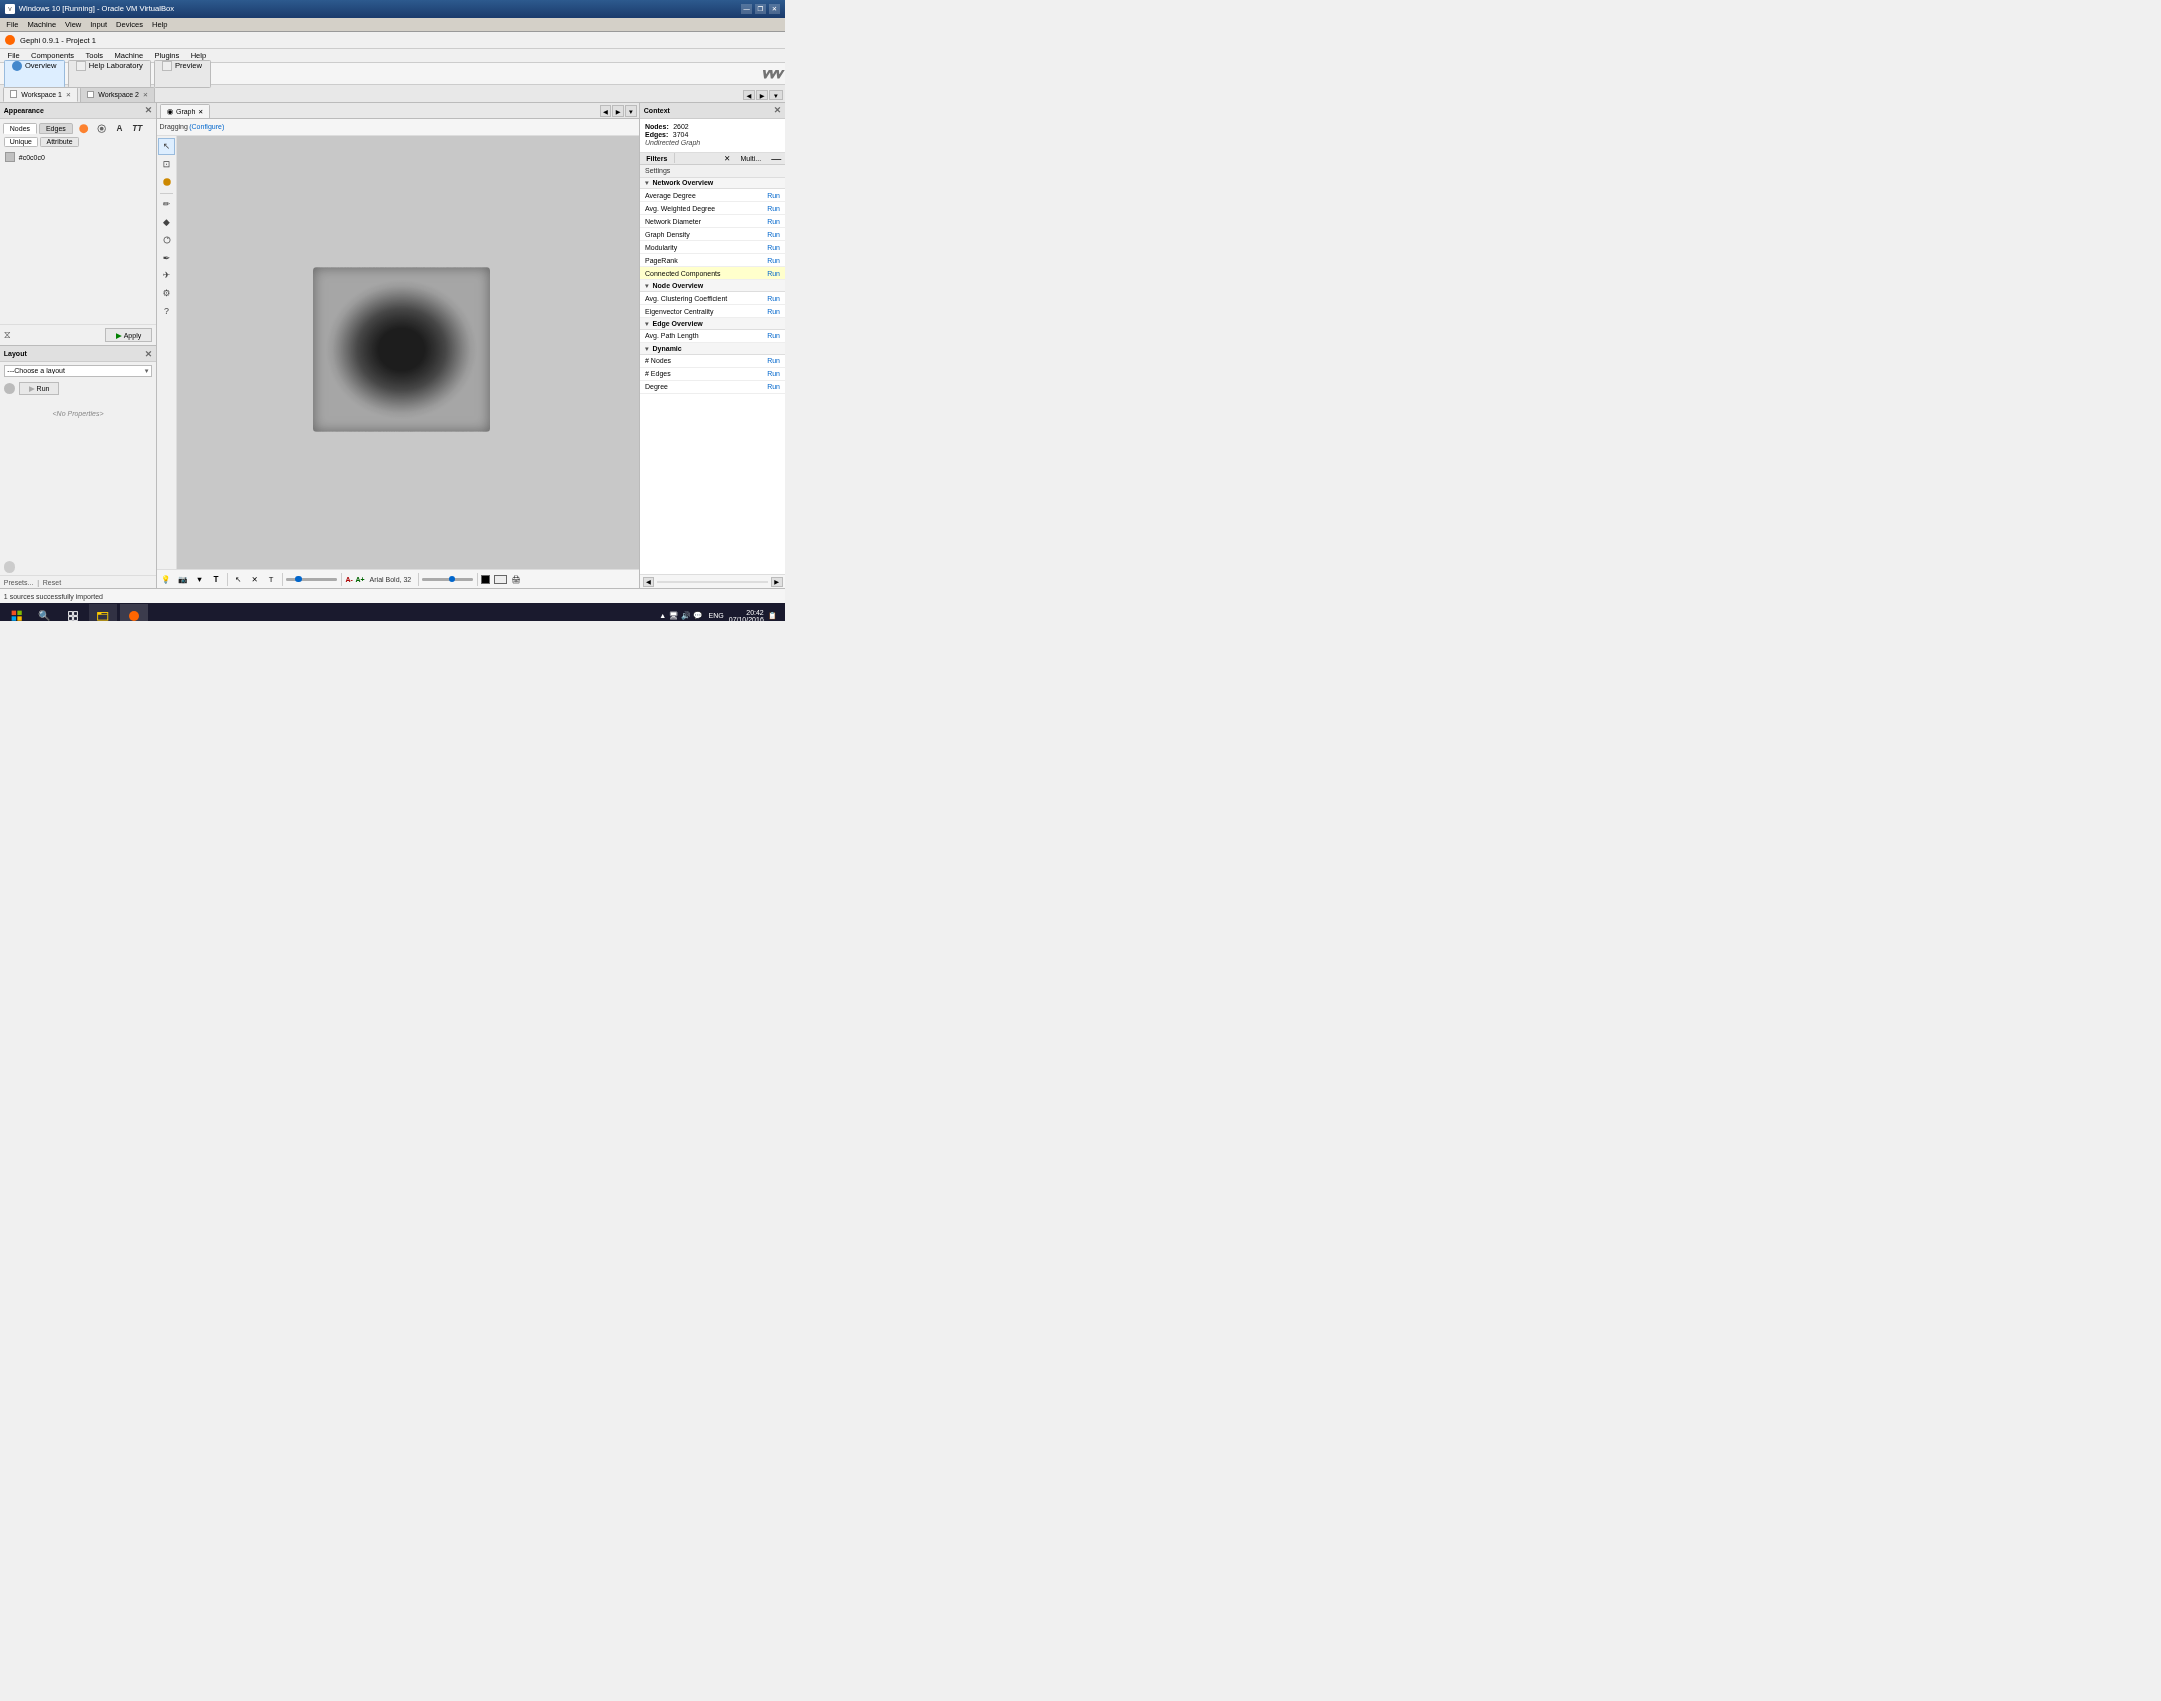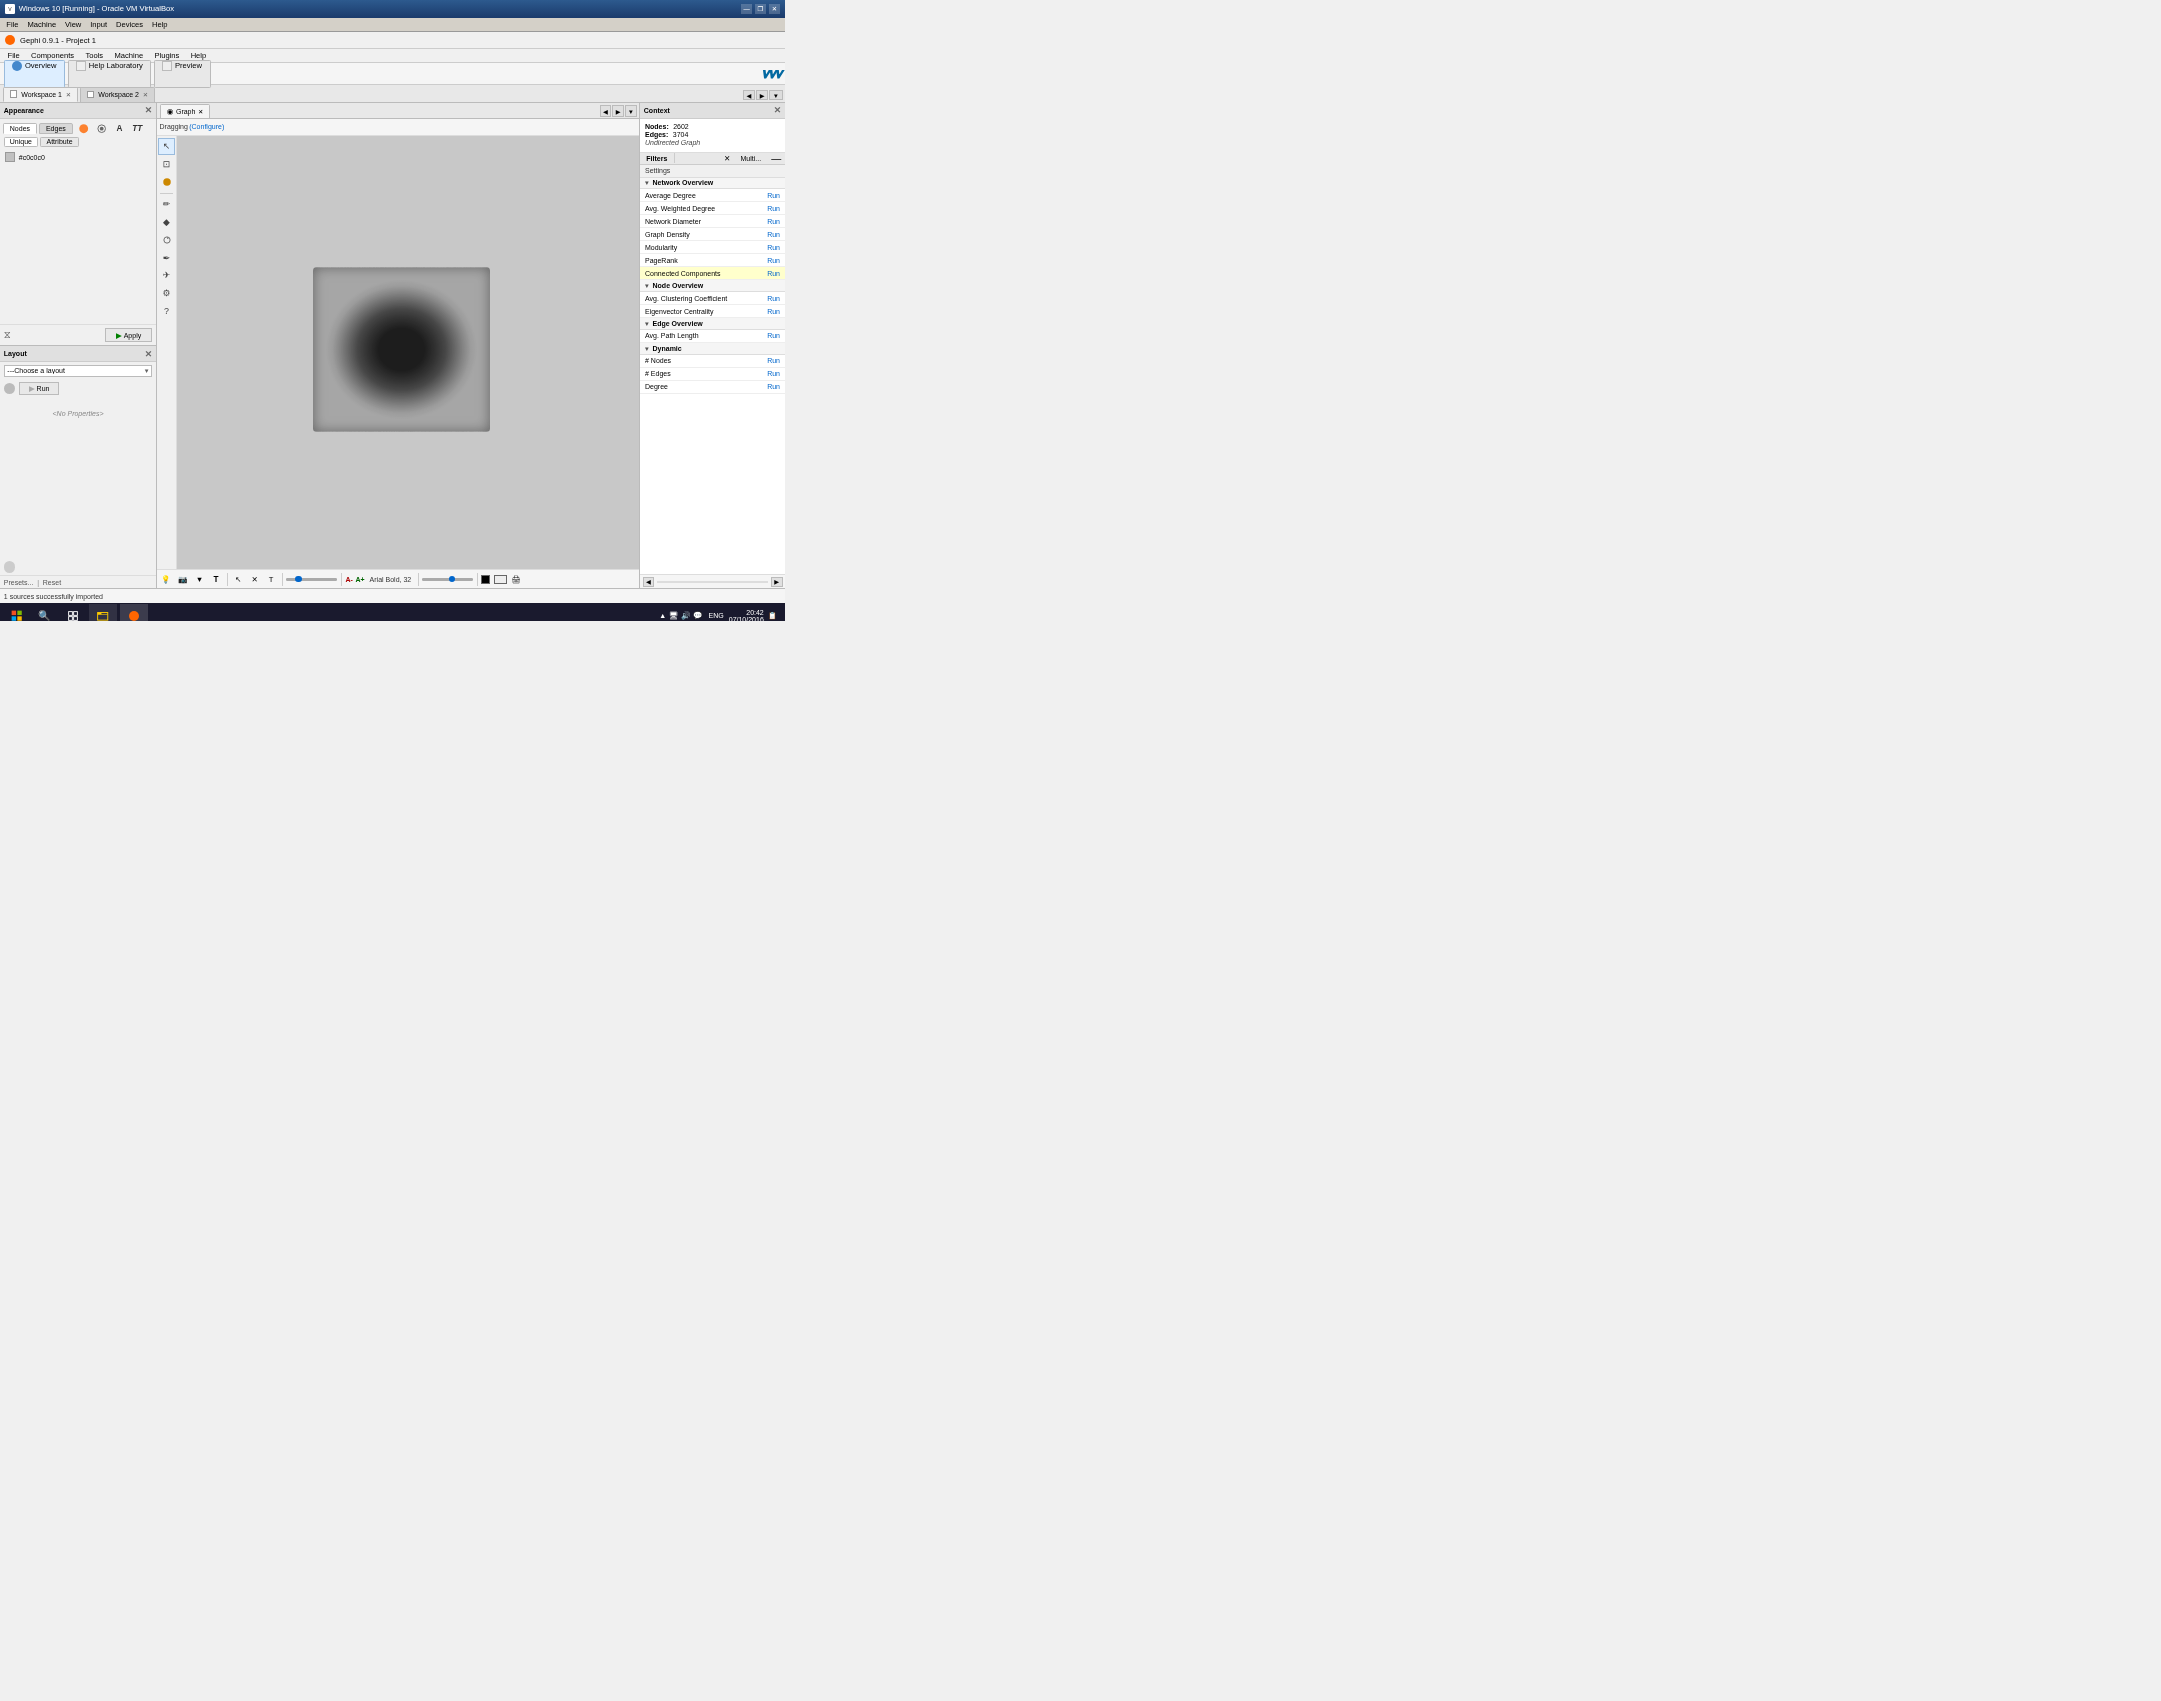--- a/index.html
+++ b/index.html
@@ -586,21 +586,21 @@
   </div>
   <div class="toolbar-btn">
     <div style="width:10px;height:10px;background:#eee;border:0.6px solid #bbb;"></div>
     <span>Help Laboratory</span>
   </div>
   <div class="toolbar-btn">
     <div style="width:10px;height:10px;background:#eee;border:0.6px solid #bbb;"></div>
     <span>Preview</span>
   </div>
   <div class="toolbar-spacer"></div>
-  <div class="gephi-logo" style="font-family: Liberation Serif, serif; letter-spacing:-1.3px; font-size:14px; color:#0369a1;">
+  <div class="gephi-logo" style="font-family: Liberation Serif, serif; letter-spacing:-1.3px; font-size:14px; color:#737373;">
     <span style="font-style:italic;">𝛎𝛎𝛎</span>
   </div>
 </div>
 
 <div class="workspace-tabs">
   <div class="ws-tab active">
     <span class="tab-icon"></span>
     <span>Workspace 1</span>
     <span class="ws-tab-close">✕</span>
   </div>

